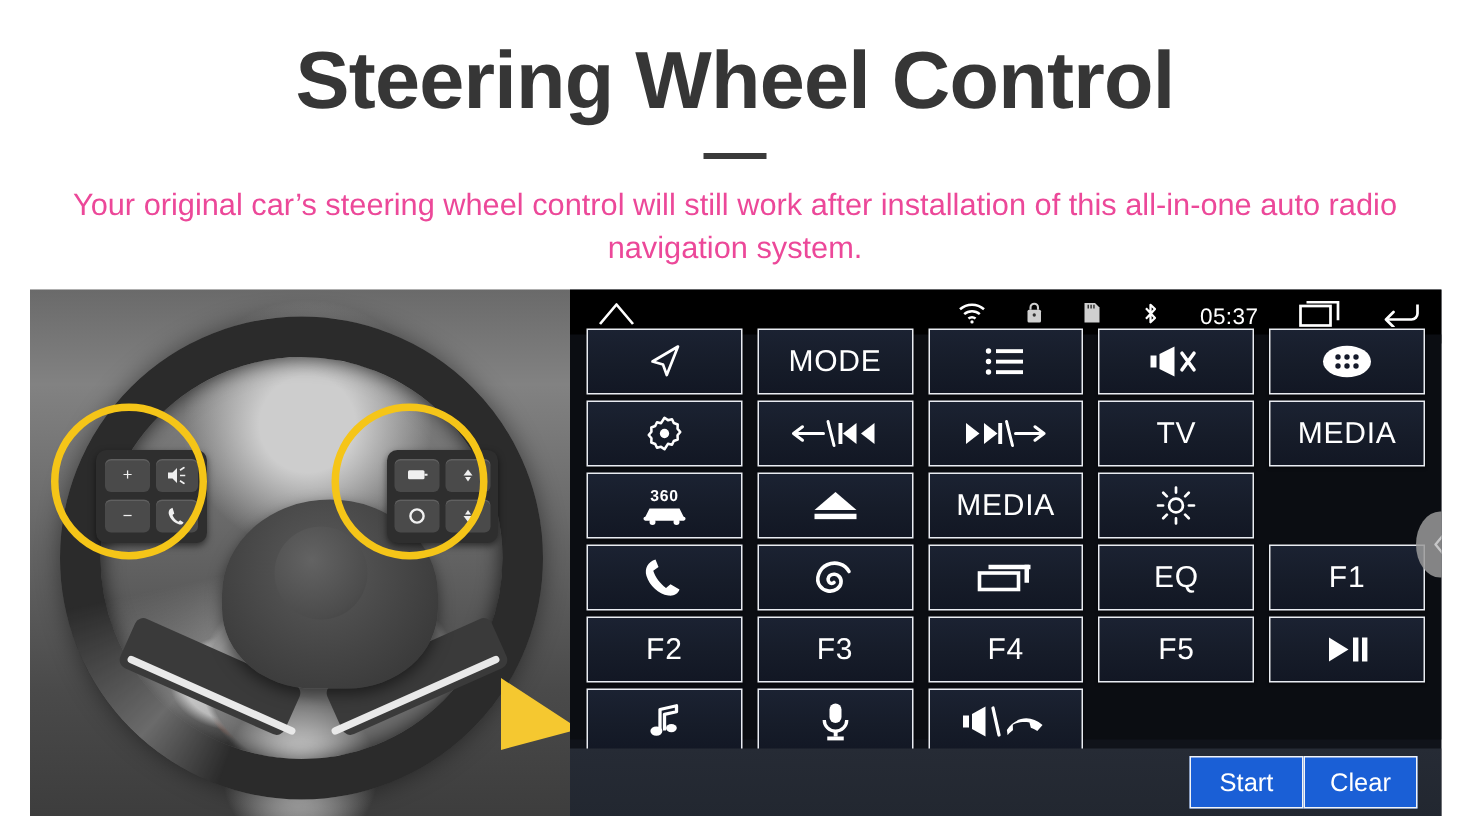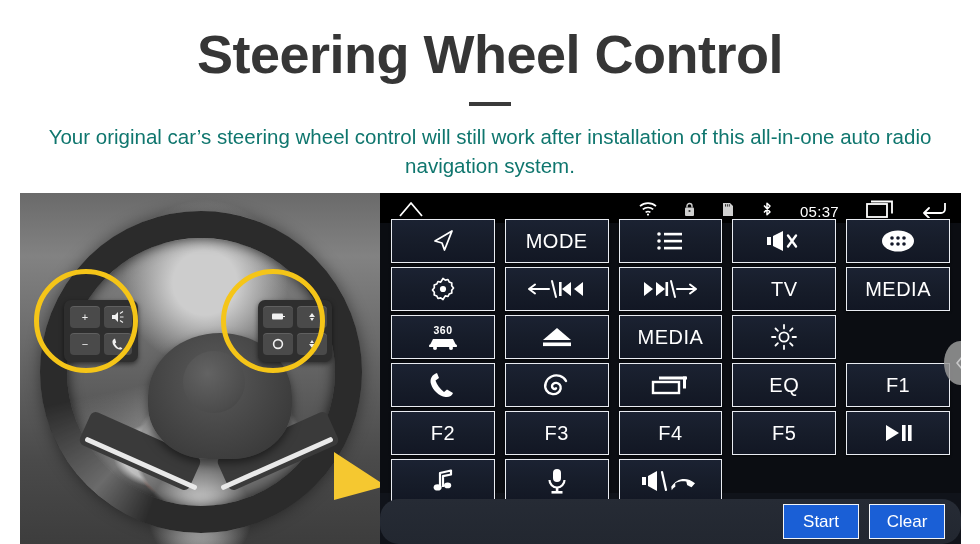--- a/index.html
+++ b/index.html
@@ -23,21 +23,21 @@
   .title-divider {
     width: 42px; height: 4px;
     background: #3a3a3a;
     margin: 19px auto 0 auto;
   }
   .subtitle {
     margin: 16px auto 0 auto;
     width: 910px;
     text-align: center;
     font-size: 20.5px;
-    color: #0f766e;
+    color: #ec4899;
     line-height: 1.45;
   }
 
   
   .main {
     position: absolute;
     left: 20px; top: 193px;
     width: 941px; height: 351px;
     display: flex;
   }
@@ -177,23 +177,22 @@
   }
   .btn.empty { background: transparent; border: none; box-shadow: none; }
   .btn svg { display: block; }
 
   .bottombar {
     position: absolute;
     left: 0; bottom: 0;
     width: 581px; height: 45px;
     background: linear-gradient(180deg, #262b35 0%, #222730 100%);
     display: flex; align-items: center; justify-content: flex-end;
-    gap: 10px;
+    gap: 0;
     padding-right: 16px;
-    border-radius: 19px;
   }
   .bbtn {
     width: 76px; height: 35px;
     display: flex; align-items: center; justify-content: center;
     font-size: 17px;
     border: 1.5px solid #f2f4f7;
     background: #1a5fd6;
     color: #ffffff;
   }
   .bbtn.disabled {

